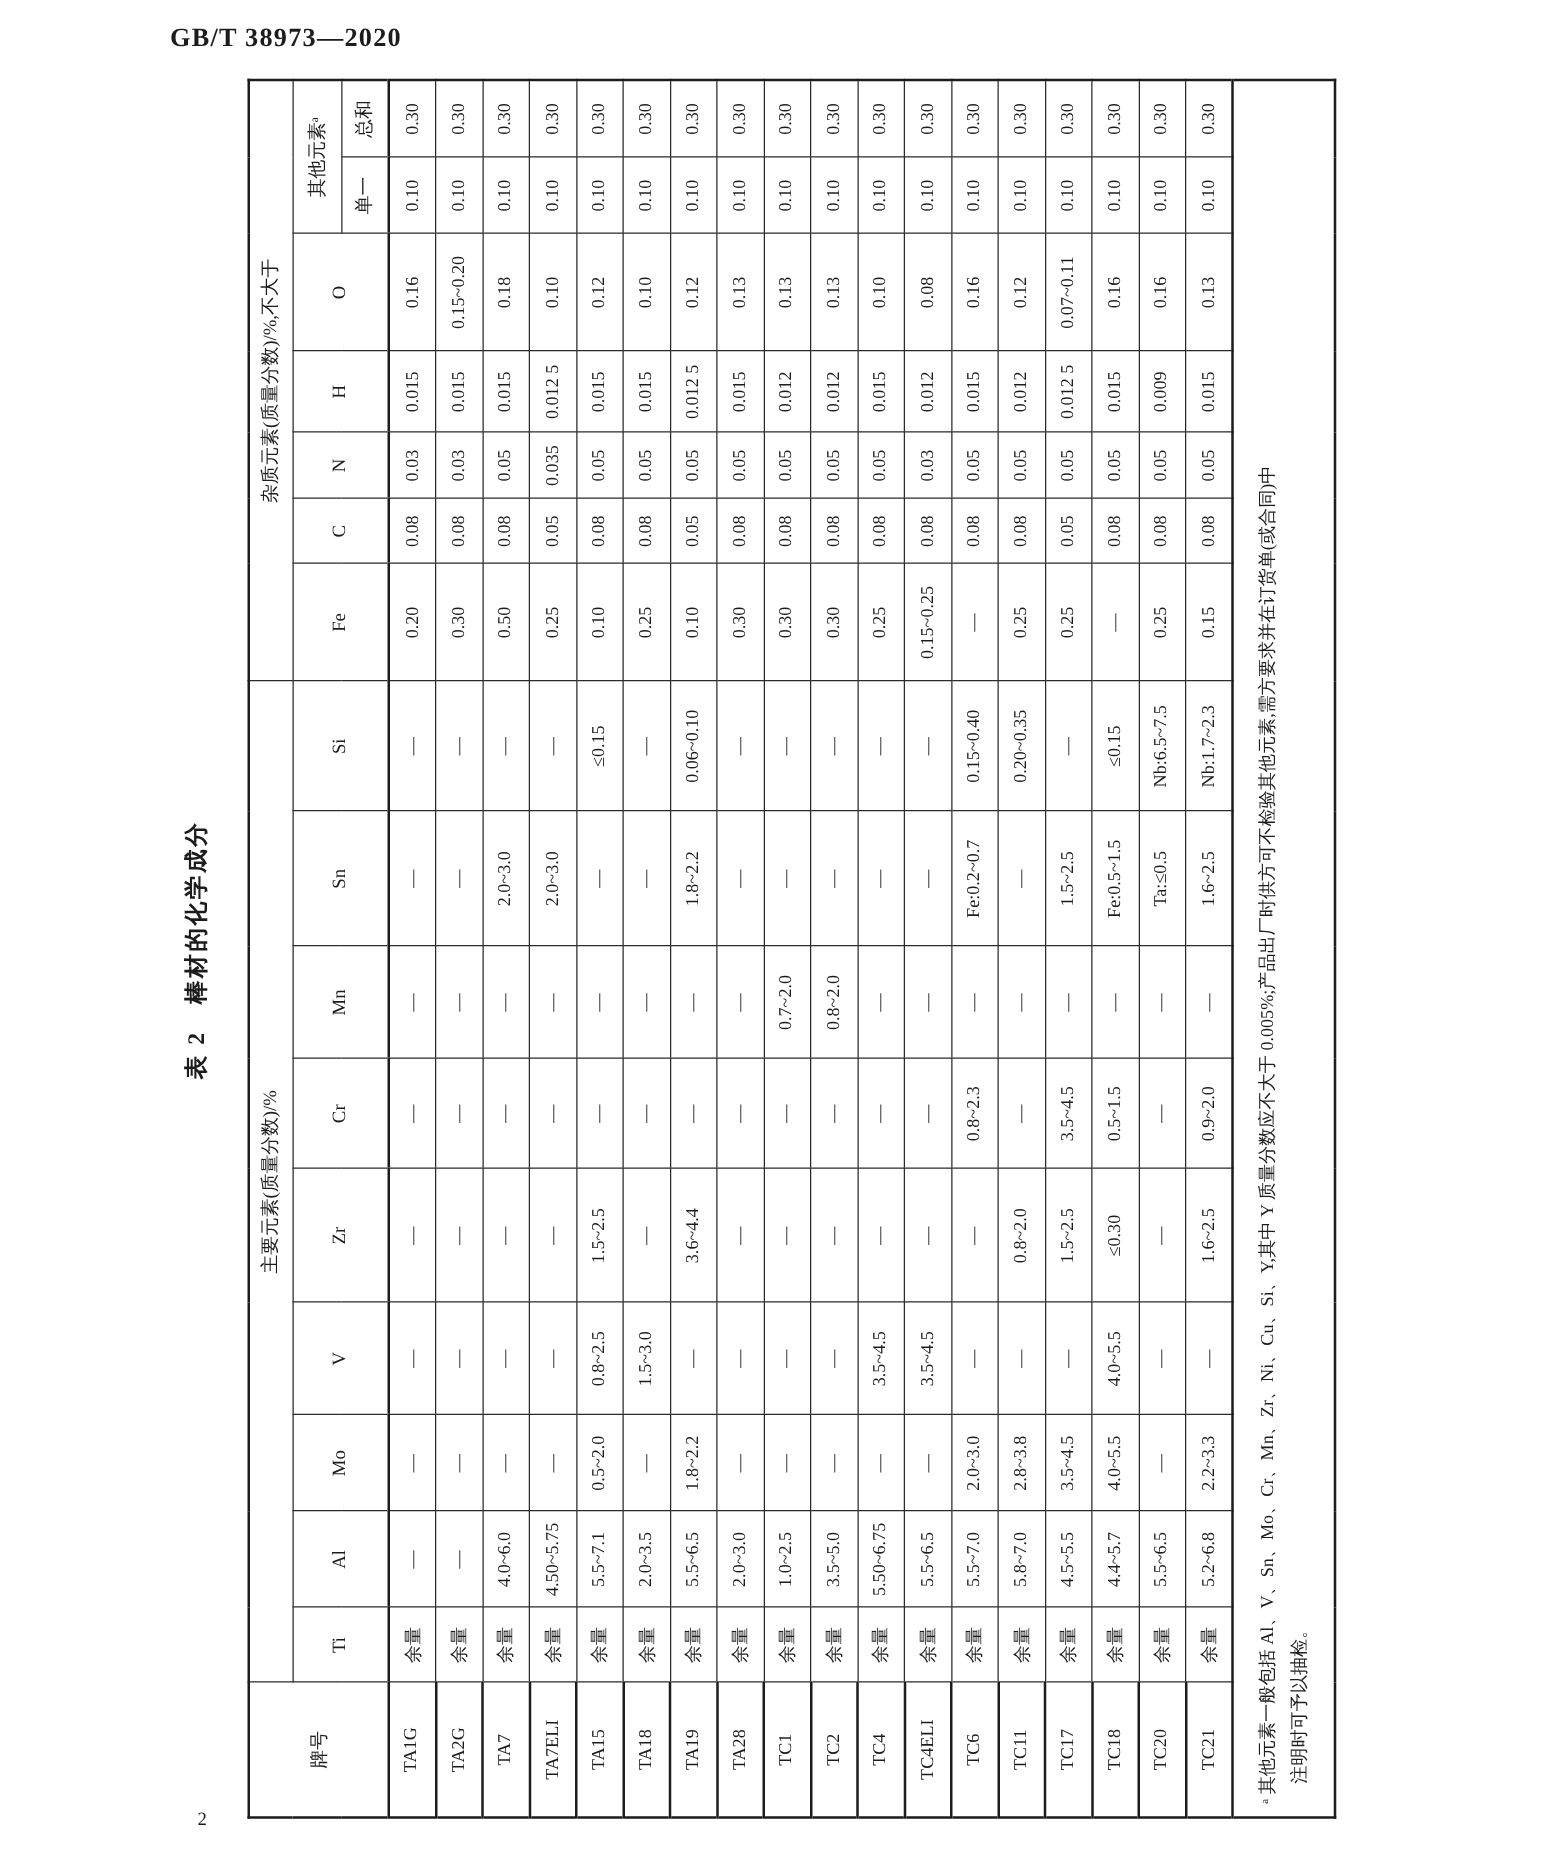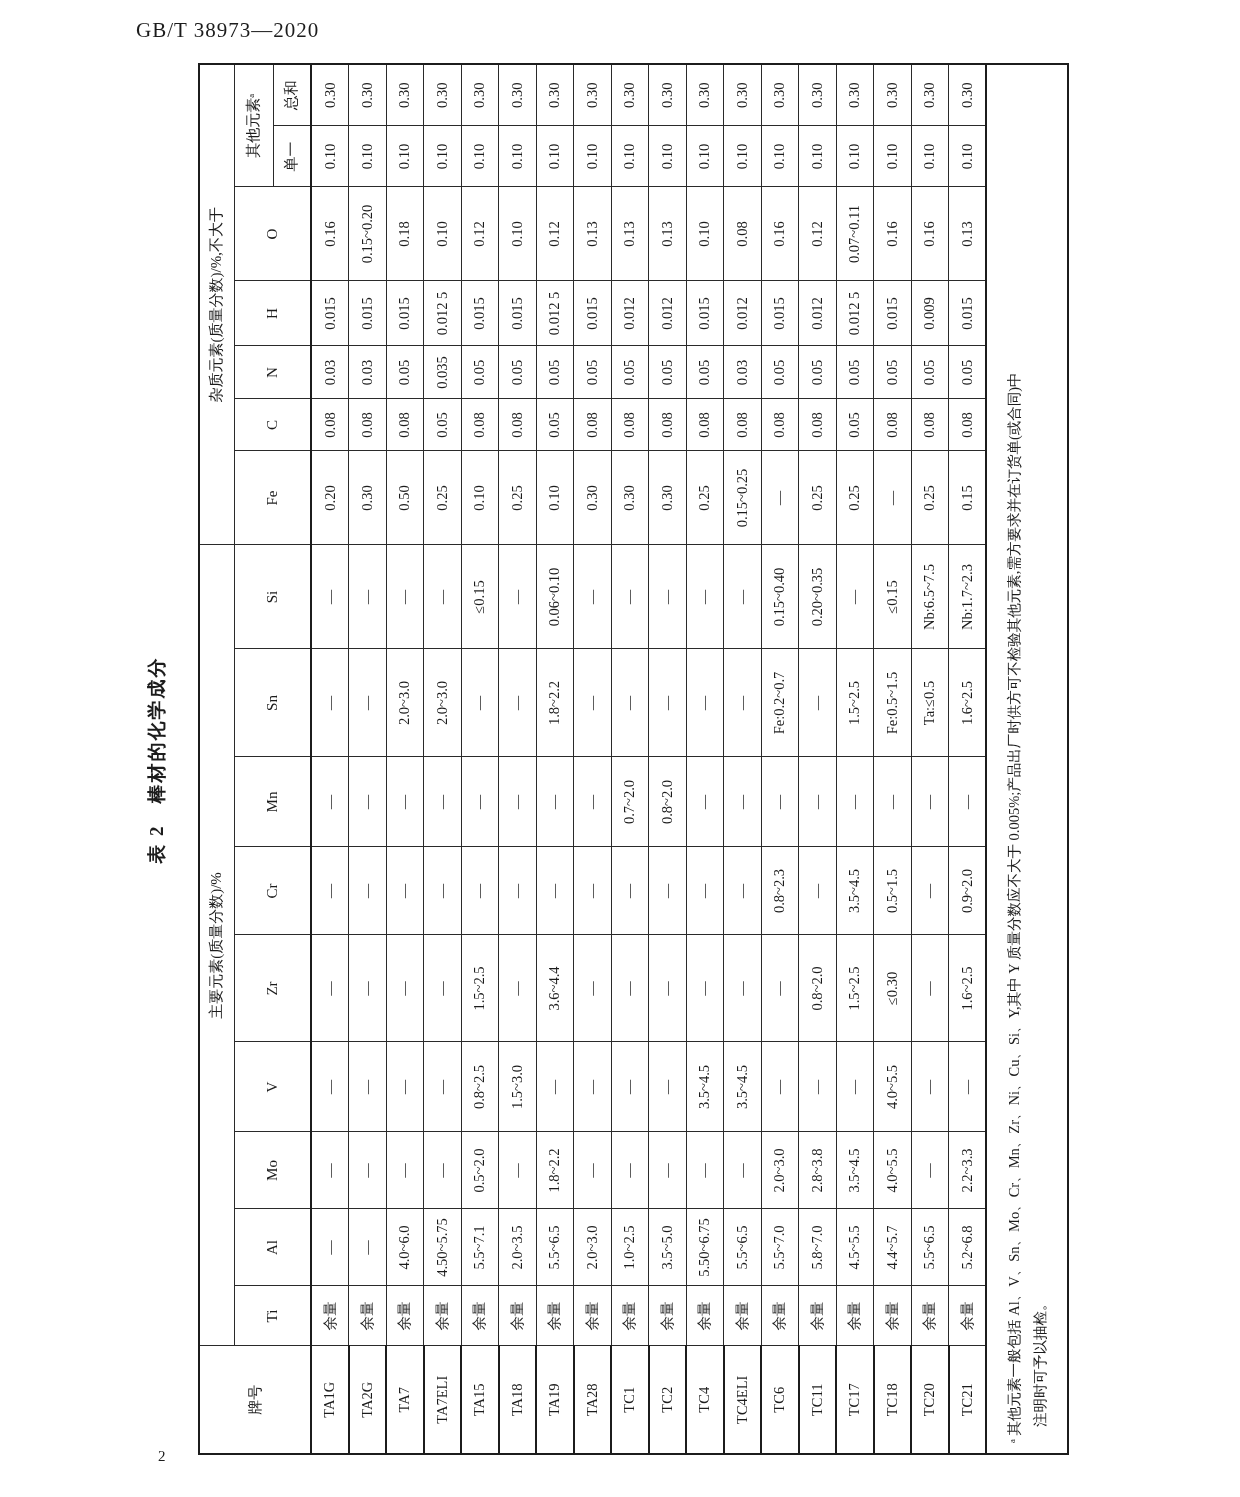--- a/index.html
+++ b/index.html
@@ -1,18 +1,18 @@
 <!DOCTYPE html>
 <html><head>
 <meta charset="utf-8">
 <style>
   html,body{margin:0;padding:0;background:#ffffff;}
   .page{position:relative;width:1240px;height:1497px;background:#ffffff;overflow:hidden;
         font-family:"Liberation Serif","DejaVu Serif",serif;color:#1c1c1c;}
-  .gb-header{position:absolute;left:136px;top:18px;font-size:21px;font-weight:normal;
+  .gb-header{position:absolute;left:136px;top:18px;font-size:21px;font-weight:bold;
              letter-spacing:1px;white-space:nowrap;}
   .page-number{position:absolute;left:158px;top:1448px;font-size:15px;}
   .table-rotated{position:absolute;left:198px;top:65px;width:1390px;height:859px;
                  transform-origin:0 0;transform:rotate(-90deg) translateX(-1390px);}
   .tbl-title{position:absolute;top:-54px;left:0;width:1390px;text-align:center;
              font-size:19px;font-weight:bold;letter-spacing:2px;}
   table.tbl{width:1390px;border-collapse:collapse;table-layout:fixed;
             border:2px solid #1c1c1c;}
   .tbl th,.tbl td{border:1px solid #2a2a2a;text-align:center;vertical-align:middle;
                   font-weight:normal;font-size:14.5px;padding:0 1px;overflow:hidden;

